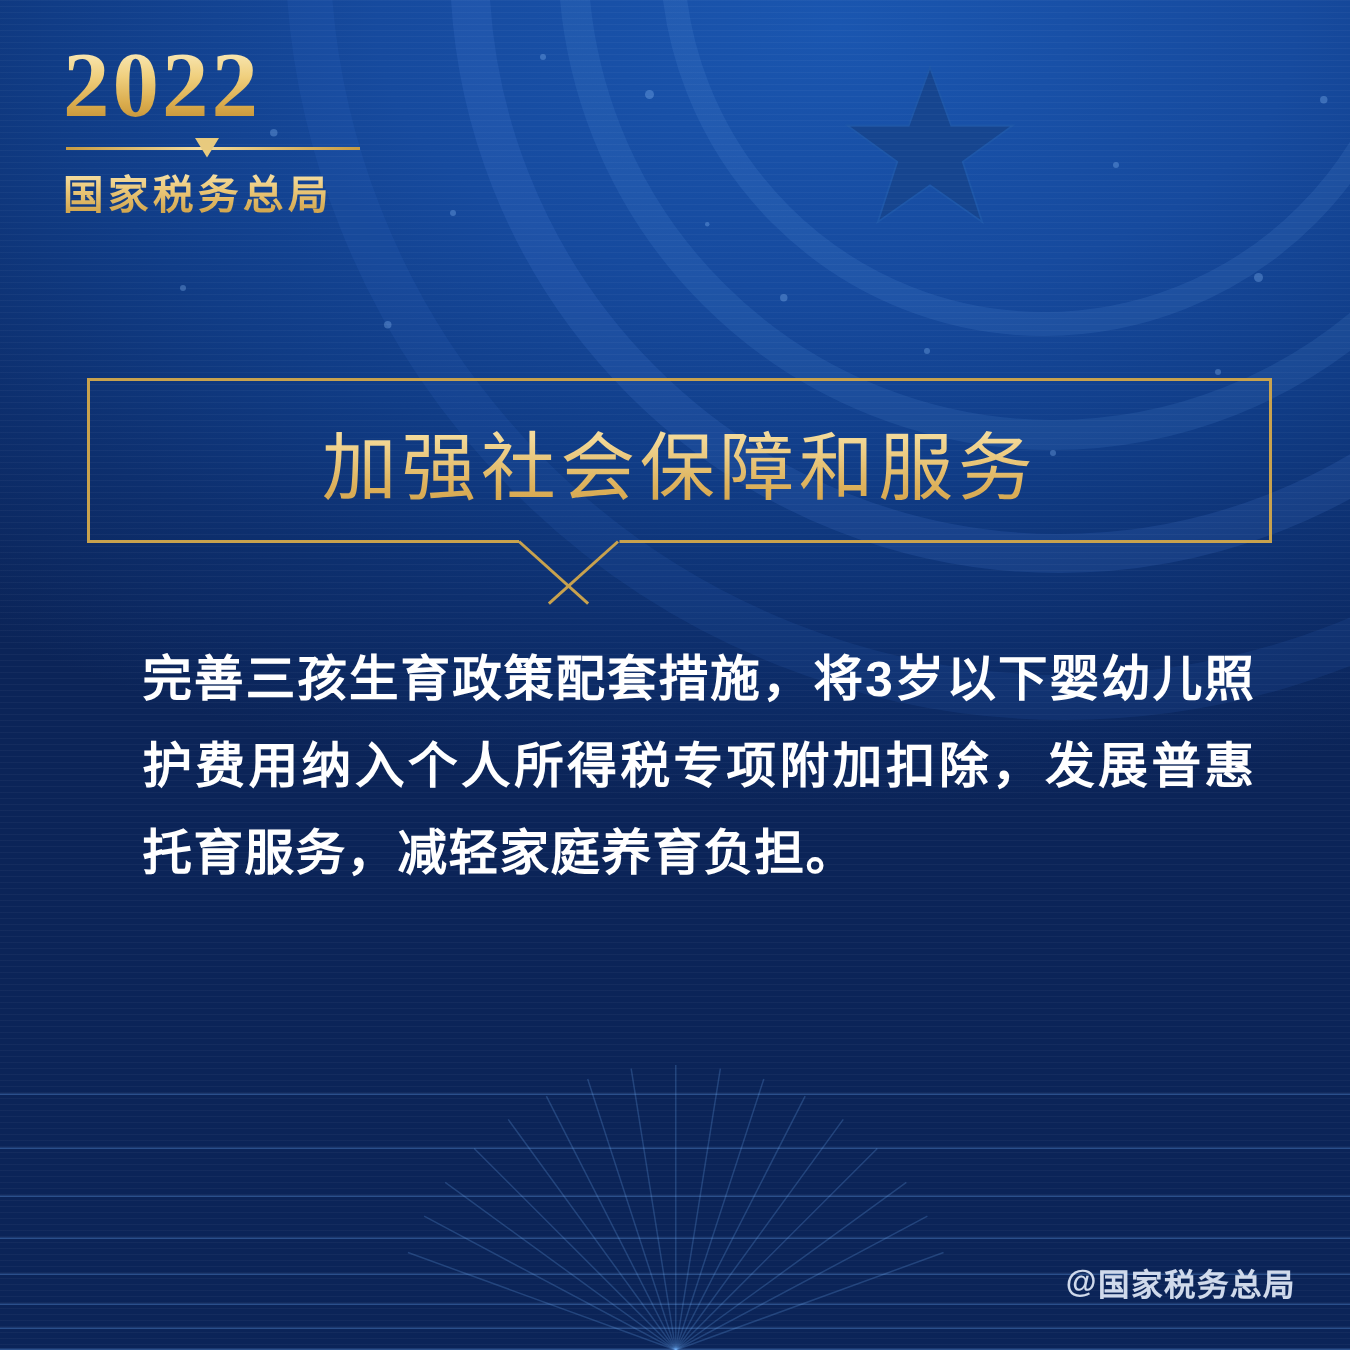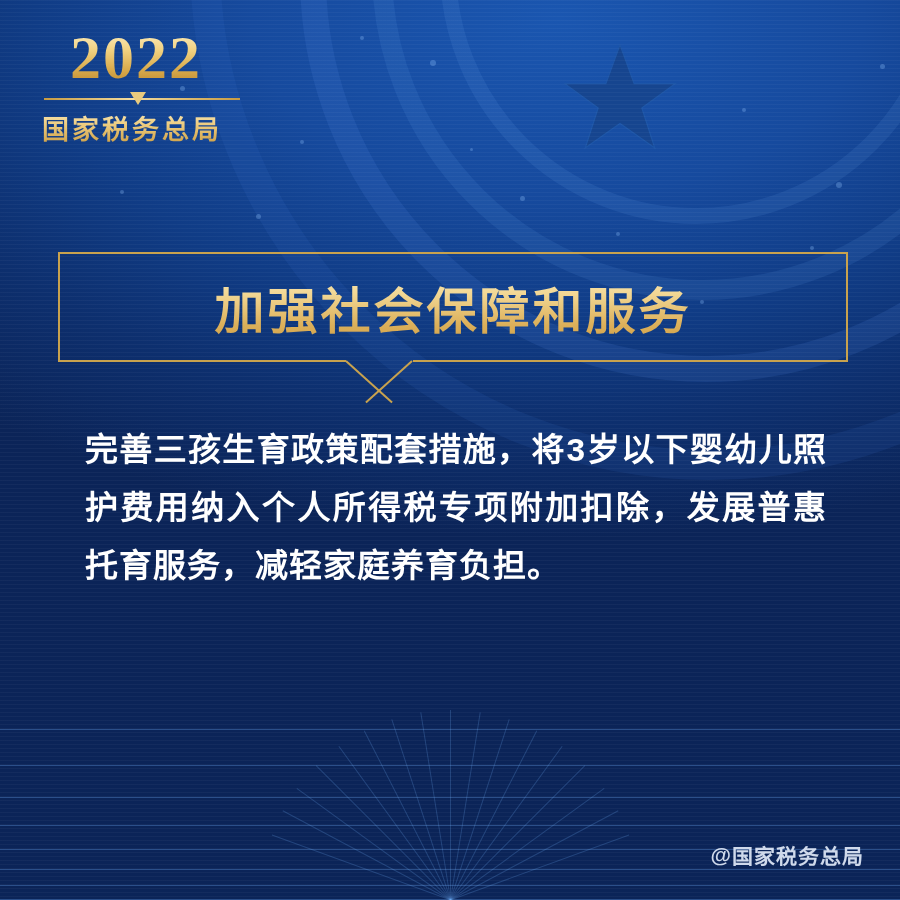--- a/index.html
+++ b/index.html
@@ -103,21 +103,20 @@
   .logo-year {
     font-family: "Liberation Serif", "DejaVu Serif", serif;
     font-size: 62px;
     line-height: 1;
     letter-spacing: 2px;
     font-weight: 700;
     background: linear-gradient(180deg, #fdf3cf 0%, #f0d07f 40%, #d9ab4c 70%, #b8842e 100%);
     -webkit-background-clip: text;
     background-clip: text;
     color: transparent;
-    margin-left: 28px;
     -webkit-text-fill-color: transparent;
   }
   .logo-rule {
     position: relative;
     height: 14px;
     margin: 4px 0 2px 2px;
   }
   .logo-rule .line {
     position: absolute;
     top: 6px;
@@ -179,44 +178,43 @@
     height: 2px;
     transform-origin: left center;
   }
   .headline {
     position: absolute;
     inset: 0;
     display: flex;
     align-items: center;
     justify-content: center;
     font-size: 50px;
-    font-weight: 700;
+    font-weight: 400;
     letter-spacing: 3px;
     background: linear-gradient(180deg, #fdf6d8 0%, #f2d794 38%, #dcb05a 66%, #c3913a 100%);
     -webkit-background-clip: text;
     background-clip: text;
     color: transparent;
     -webkit-text-fill-color: transparent;
     text-align: center;
     border-radius: 11px;
   }
 
   
   .body-copy {
     position: absolute;
-    left: 85px;
+    left: 95px;
     top: 424px;
     width: 742px;
     font-size: 33px;
     line-height: 58px;
     font-weight: 700;
     letter-spacing: 1px;
     color: #ffffff;
     text-align: justify;
-    font-family: Liberation Mono, monospace;
   }
 
   
   .watermark {
     position: absolute;
     right: 36px;
     bottom: 30px;
     font-size: 21px;
     font-weight: 700;
     color: rgba(235,243,255,0.88);

